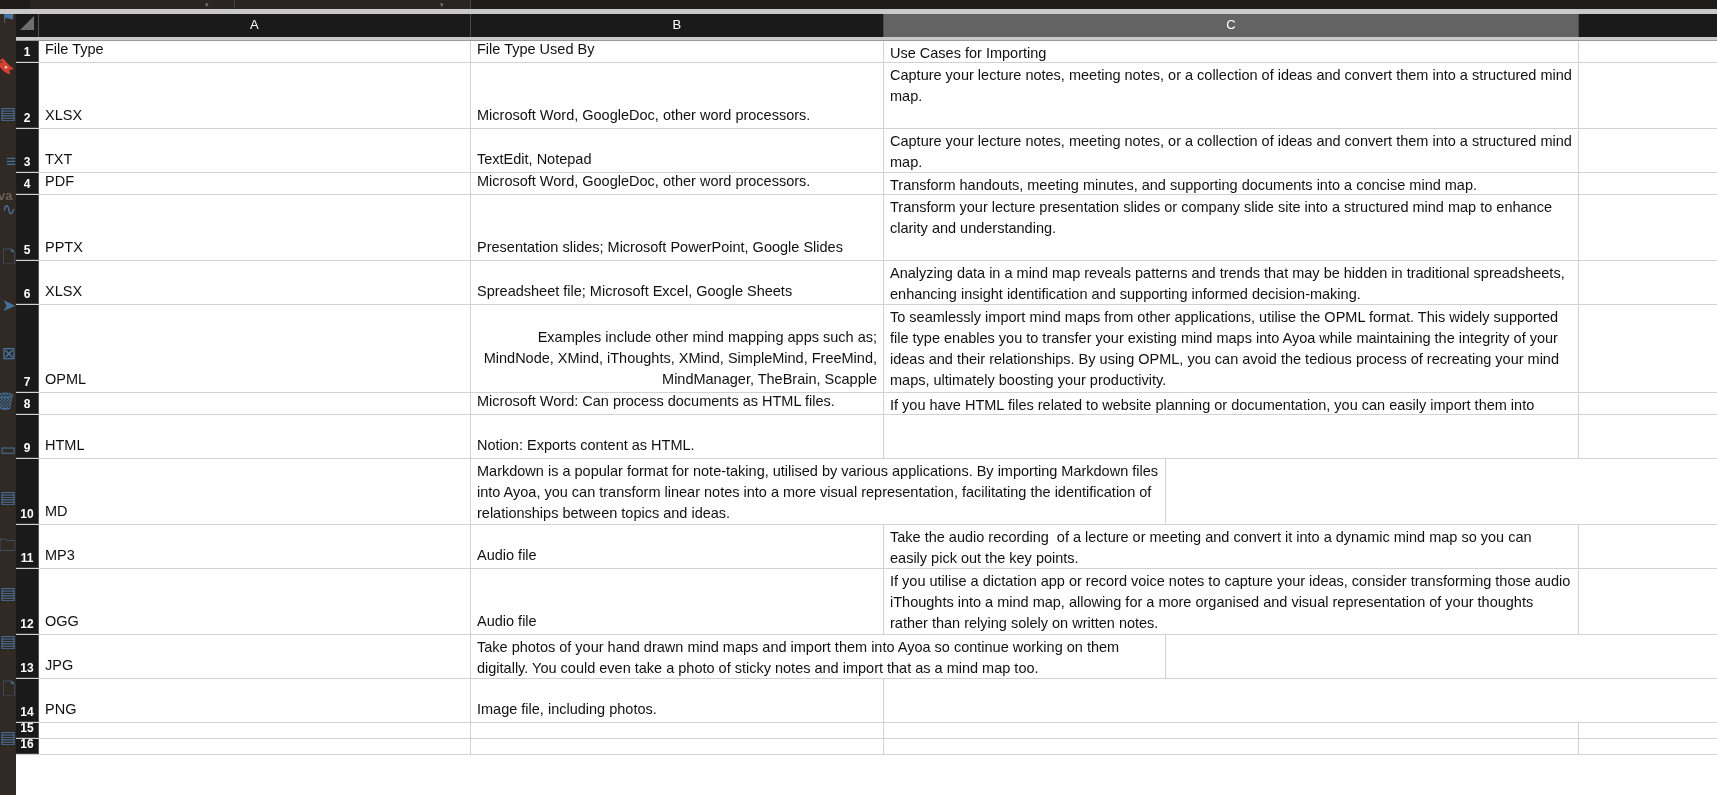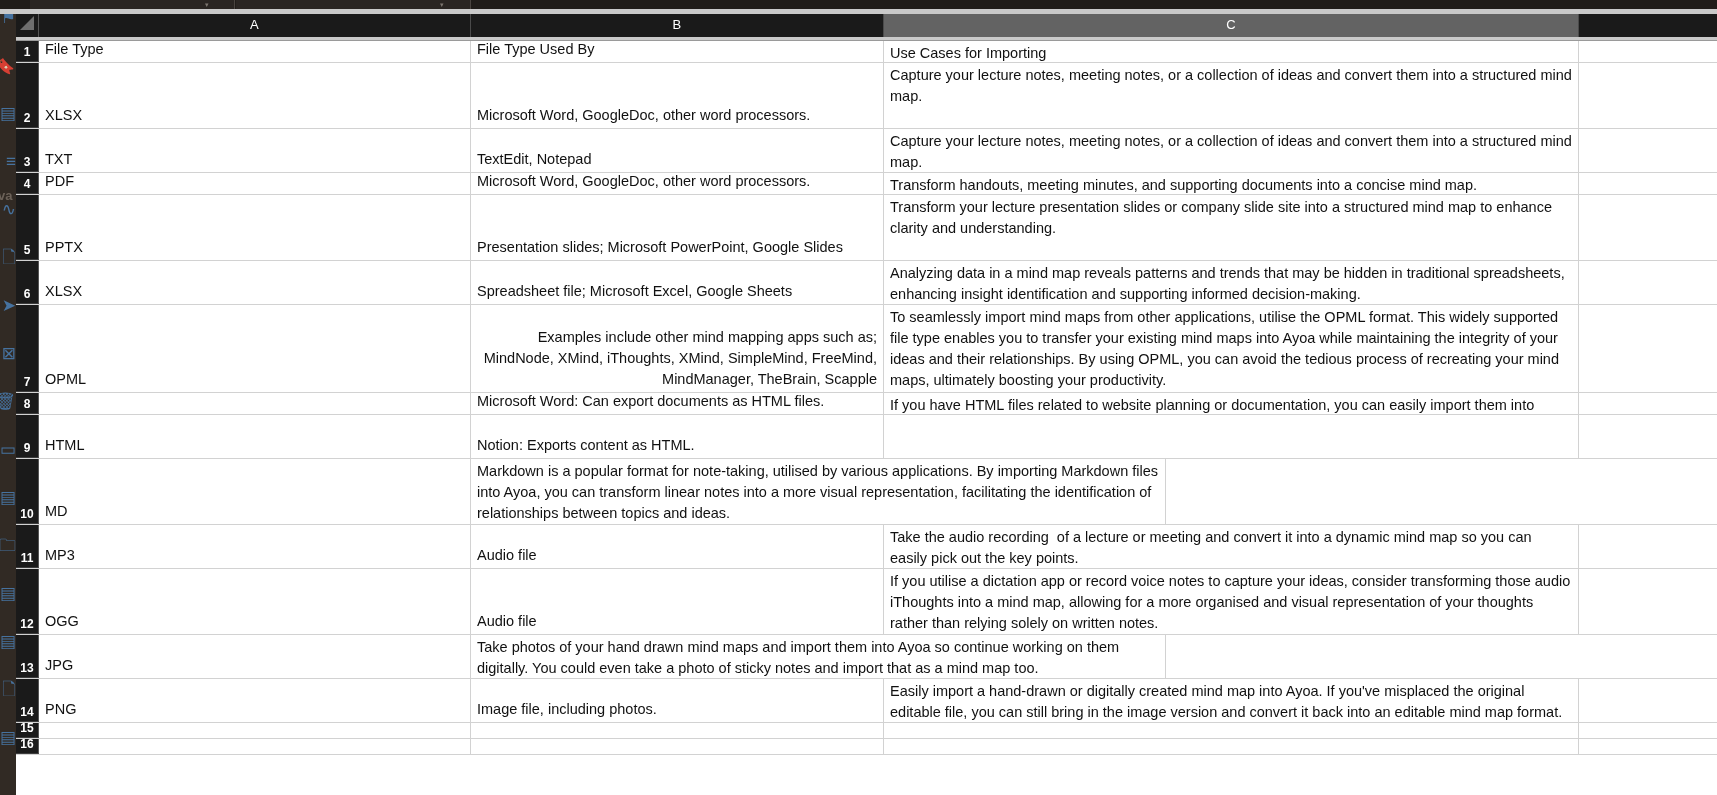--- a/index.html
+++ b/index.html
@@ -248,21 +248,21 @@
         <div class="row" style="height: 88px;">
           <div class="rowhead">7</div>
           <div class="cell a col-a">OPML</div>
           <div class="cell b col-b">Examples include other mind mapping apps such as; MindNode, XMind, iThoughts, XMind, SimpleMind, FreeMind, MindManager, TheBrain, Scapple</div>
           <div class="cell c col-c">To seamlessly import mind maps from other applications, utilise the OPML format. This widely supported file type enables you to transfer your existing mind maps into Ayoa while maintaining the integrity of your ideas and their relationships. By using OPML, you can avoid the tedious process of recreating your mind maps, ultimately boosting your productivity.</div>
           <div class="cell d col-d"></div>
         </div>
         <div class="row" style="height: 22px;">
           <div class="rowhead">8</div>
           <div class="cell a col-a"></div>
-          <div class="cell b col-b">Microsoft Word: Can export documents as HTML files.</div>
+          <div class="cell b col-b">Microsoft Word: Can process documents as HTML files.</div>
           <div class="cell c col-c">If you have HTML files related to website planning or documentation, you can easily import them into Ayoa. This feature allows you to break down the content into manageable sections, making it helpful for planning website redesigns, organising content, or analysing the structure of a site or document.</div>
           <div class="cell d col-d"></div>
         </div>
         <div class="row" style="height: 44px;">
           <div class="rowhead">9</div>
           <div class="cell a col-a">HTML</div>
           <div class="cell b col-b">Notion: Exports content as HTML.</div>
           <div class="cell c col-c"></div>
           <div class="cell d col-d"></div>
         </div>
@@ -289,21 +289,20 @@
         <div class="row" style="height: 44px;">
           <div class="rowhead">13</div>
           <div class="cell a col-a">JPG</div>
           <div class="cell c col-c">Take photos of your hand drawn mind maps and import them into Ayoa so continue working on them digitally. You could even take a photo of sticky notes and import that as a mind map too.</div>
           <div class="cell d col-d"></div>
         </div>
         <div class="row" style="height: 44px;">
           <div class="rowhead">14</div>
           <div class="cell a col-a">PNG</div>
           <div class="cell b col-b">Image file, including photos.</div>
-          <div class="cell c col-c">Easily import a hand-drawn or digitally created mind map into Ayoa. If you've misplaced the original editable file, you can still bring in the image version and convert it back into an editable mind map format.</div>
           <div class="cell d col-d"></div>
         </div>
         <div class="row" style="height: 16px;">
           <div class="rowhead">15</div>
           <div class="cell a col-a"></div>
           <div class="cell b col-b"></div>
           <div class="cell c col-c"></div>
           <div class="cell d col-d"></div>
         </div>
         <div class="row" style="height: 16px;">

